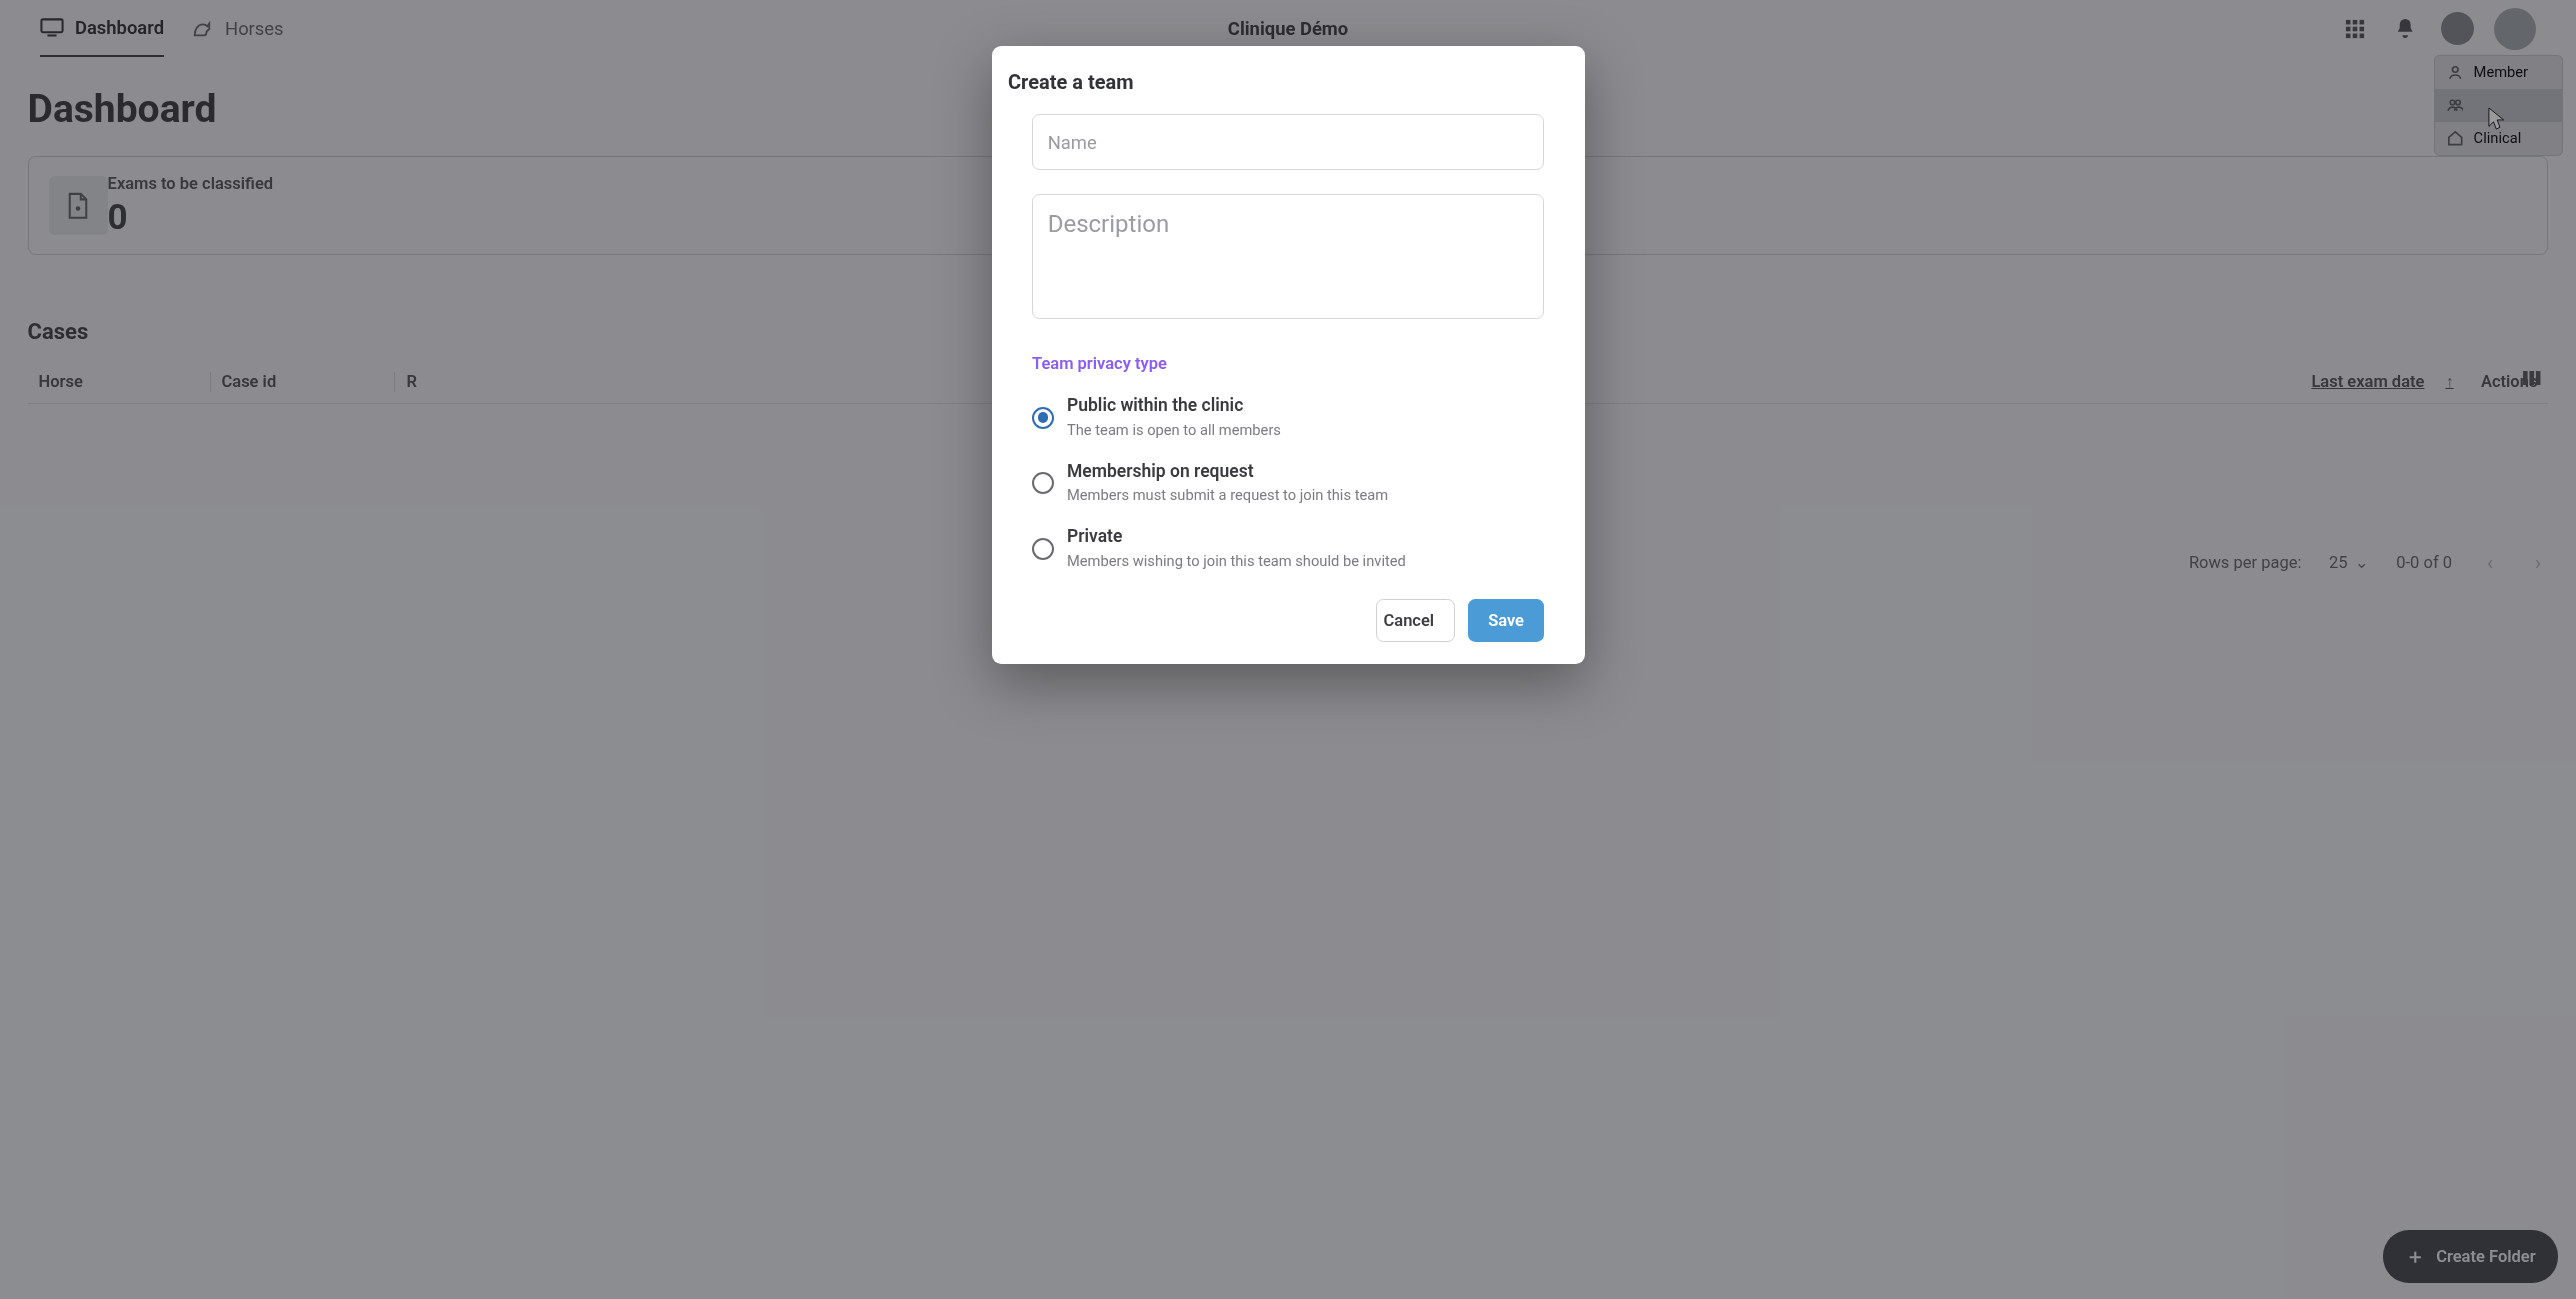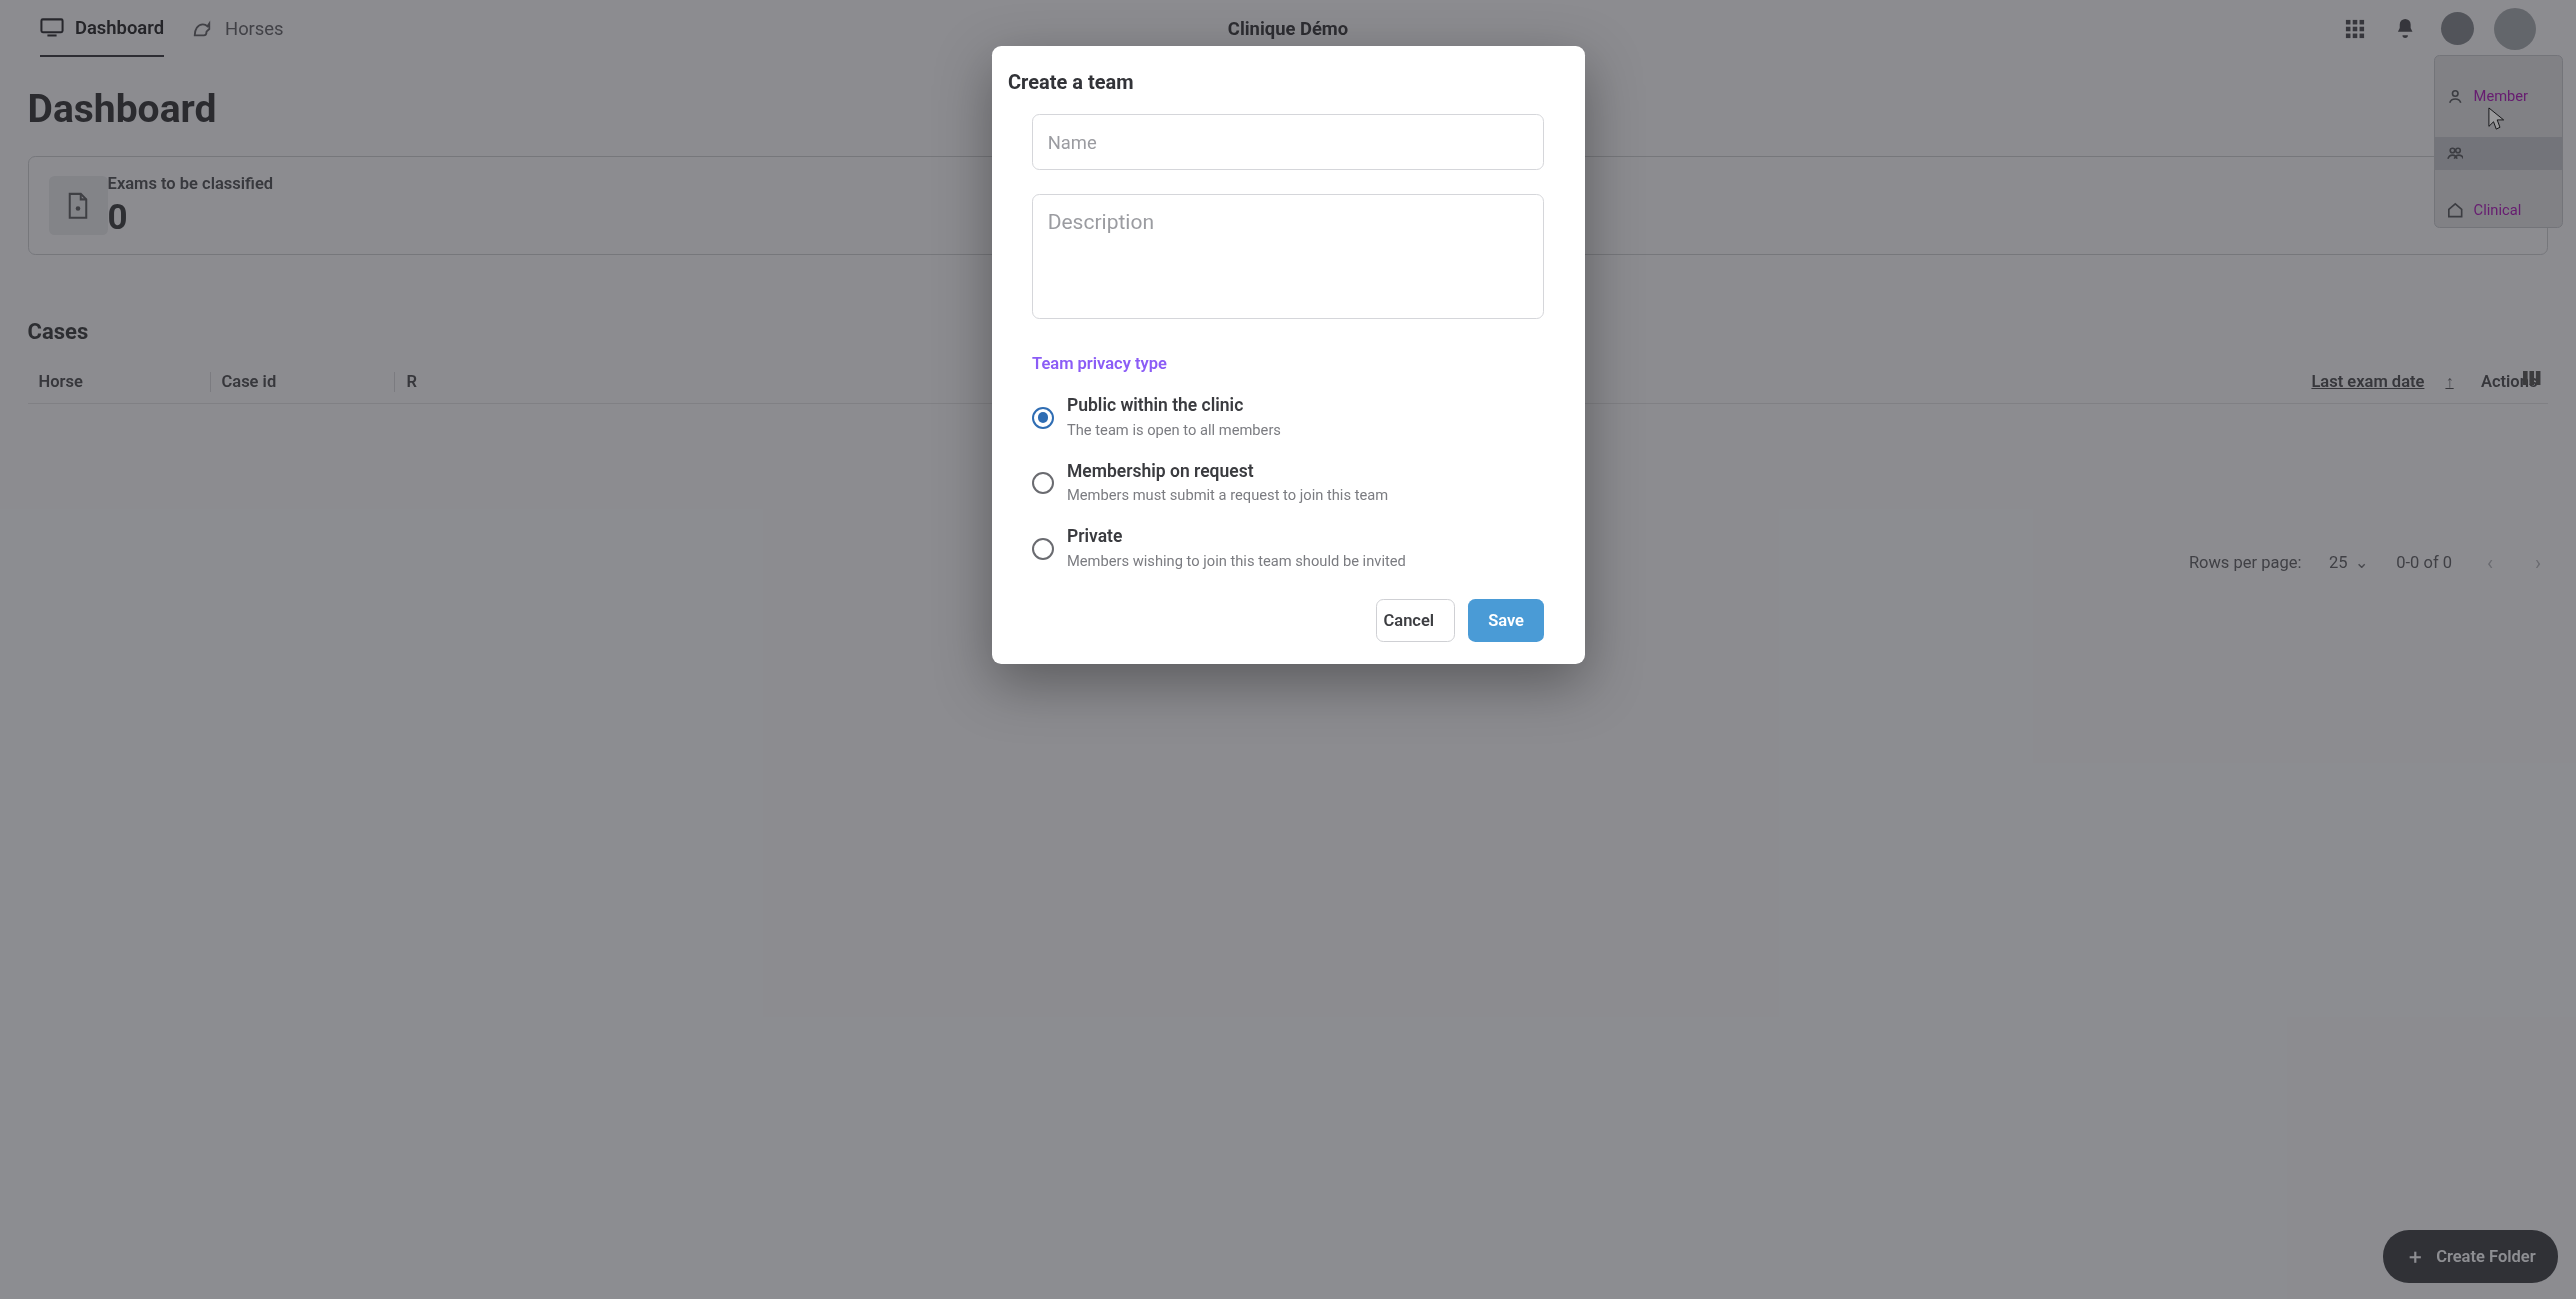--- a/index.html
+++ b/index.html
@@ -13,21 +13,21 @@
   .nav-tab.active { color: #2a2a2e; font-weight: 600; border-bottom: 2.8px solid #3a3a40; }
   .nav-tab .icon { width: 24px; height: 18.4px; display: inline-flex; align-items: center; justify-content: center; }
   .nav-title { position: absolute; left: 50%; transform: translateX(-50%); font-size: 18.4px; font-weight: 700; color: #3a3a3e; }
   .nav-right { margin-left: auto; display: flex; align-items: center; gap: 20px; }
   .nav-icon { width: 31px; height: 31px; border-radius: 50%; display: flex; align-items: center; justify-content: center; color: #4a4a50; }
   .nav-avatar { width: 42px; height: 42px; border-radius: 50%; background: #9ca0a6; }
   .nav-help { width: 33px; height: 33px; border-radius: 50%; background: #7d8088; }
 
   
   .dropdown { position: absolute; right: 13px; top: 55px; width: 129px; background: #d1d2d6; border-radius: 5.5px; border: 0.9px solid #b8bac0; overflow: hidden; }
-  .dd-item { display: flex; align-items: center; gap: 9.2px; padding: 7.3px 11px; font-size: 14.7px; color: #a21caf; margin-top: 24px; }
+  .dd-item { display: flex; align-items: center; gap: 9.2px; padding: 7.3px 11px; font-size: 14.7px; color: #000000; }
   .dd-item.active { background: #b8bbc2; }
   .dd-icon { width: 18.4px; height: 18.4px; flex: 0 0 18.4px; display: inline-flex; align-items: center; justify-content: center; }
 
   
   .page { padding: 18.4px 27.6px; }
   .page-title { font-size: 39px; font-weight: 700; color: #35363a; margin: 11px 0 24px 0; }
   .stat-card { border: 1.8px solid #bdbfc4; border-radius: 7.3px; padding: 16.5px 20px; display: flex; align-items: center; }
   .stat-icon-box { width: 59px; height: 59px; background: #d6d7db; border-radius: 5.5px; display: flex; align-items: center; justify-content: center; }
   .stat-label { font-size: 16.5px; font-weight: 600; color: #4e4f54; margin-bottom: 3.7px; }
   .stat-value { font-size: 35px; font-weight: 700; color: #3b3c40; }
@@ -53,21 +53,21 @@
   .fab { position: absolute; right: 18.4px; bottom: 16.5px; border-radius: 26px; background: #3e4046; color: #e8e9ed; padding: 13px 22px; display: flex; align-items: center; gap: 11px; font-size: 16.5px; font-weight: 600; }
   .fab .plus { font-size: 20px; }
 
   
   .overlay { position: absolute; inset: 0; background: rgba(30,32,36,0.45); display: flex; align-items: flex-start; justify-content: center; padding-top: 46px; }
   .modal { width: 593px; background: #ffffff; border-radius: 9.2px; padding: 24px 16.5px 22px 16.5px; box-shadow: 0 18.4px 55px rgba(0,0,0,0.35); }
   .modal-title { font-size: 20px; font-weight: 700; color: #323338; margin-bottom: 20px; }
   .form { padding: 0 24px; }
   .input { width: 100%; border: 1.4px solid #d5d6da; border-radius: 7.3px; padding: 16.5px 14.7px; font-size: 18.4px; color: #444; background: #fff; }
   .input::placeholder { color: #9b9ca1; }
-  .textarea { width: 100%; border: 1.4px solid #d5d6da; border-radius: 7.3px; padding: 14.7px; font-size: 21px; color: #444; background: #fff; resize: none; height: 125px; margin-top: 24px; }
+  .textarea { width: 100%; border: 1.4px solid #d5d6da; border-radius: 7.3px; padding: 14.7px; font-size: 24px; color: #444; background: #fff; resize: none; height: 125px; margin-top: 24px; }
   .textarea::placeholder { color: #9b9ca1; }
   .section-label { font-size: 16.5px; font-weight: 600; color: #8b5cf6; margin-top: 31px; margin-bottom: 22px; }
 
   .radio-row { display: flex; align-items: center; gap: 13px; margin-bottom: 22px; cursor: pointer; }
   .radio { width: 22px; height: 22px; border: 2.3px solid #6a6b70; border-radius: 50%; flex: 0 0 22px; position: relative; margin-top: 1.8px; }
   .radio.selected { border-color: #2f6db3; }
   .radio.selected::after { content: ""; position: absolute; inset: 3.7px; border-radius: 50%; background: #2f6db3; }
   .radio-text .r-title { font-size: 17.5px; font-weight: 600; color: #3a3b3f; }
   .radio-text .r-desc { font-size: 14.7px; color: #7b7c81; margin-top: 5.5px; }
 

